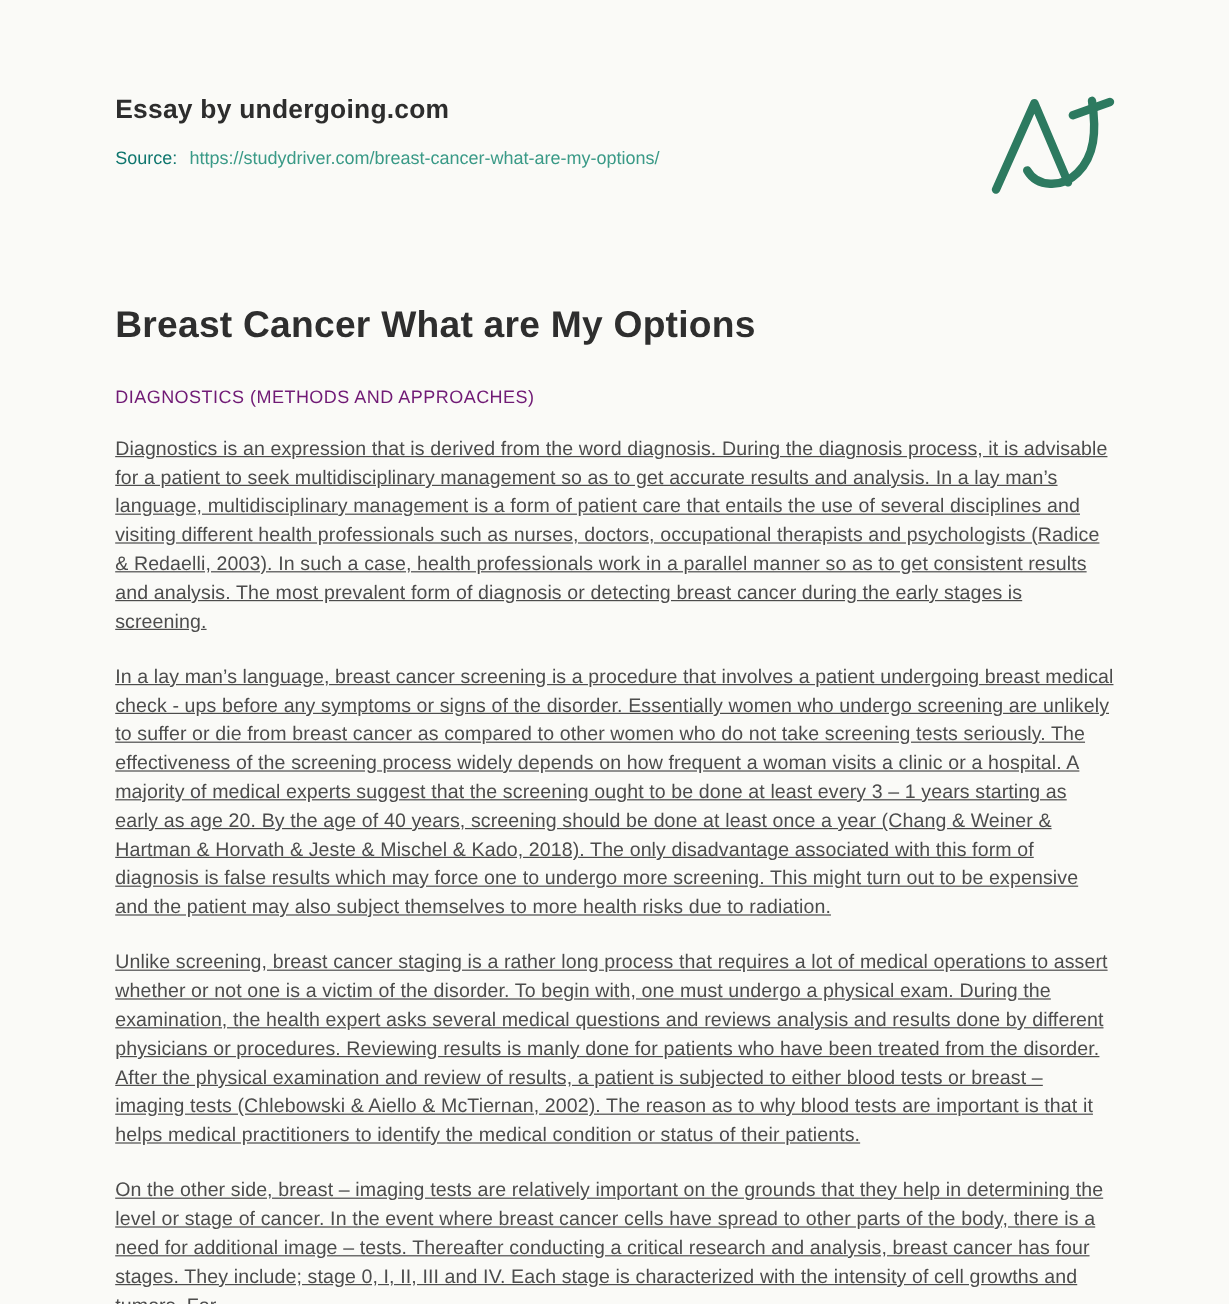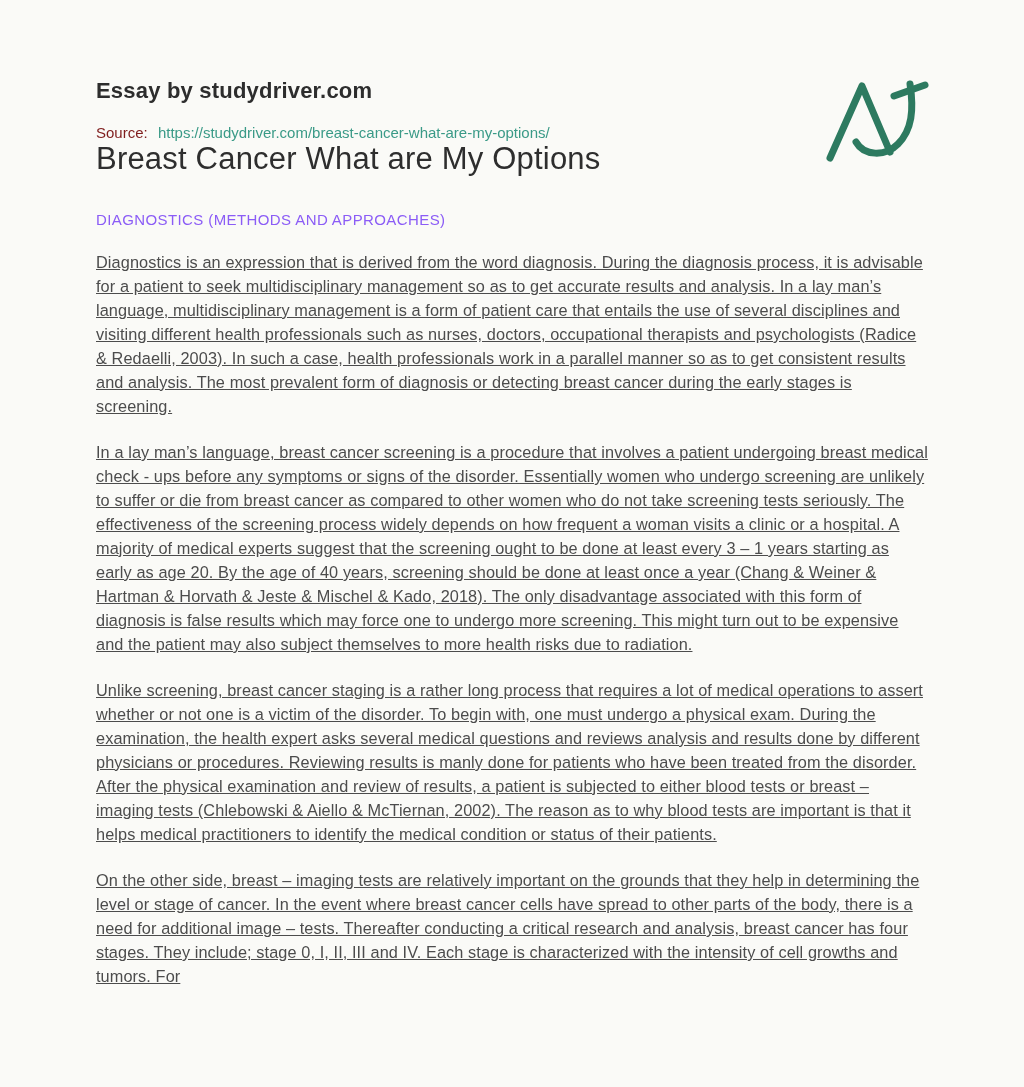--- a/index.html
+++ b/index.html
@@ -20,64 +20,65 @@
     font-size: 22px;
     font-weight: 700;
     color: #2d2d2d;
     letter-spacing: 0.2px;
   }
   .source-row {
     margin-top: 20px;
     font-size: 15px;
   }
   .source-label {
-    color: #7f1d1d;
+    color: #0f766e;
     margin-right: 6px;
   }
   .source-link {
     color: #3a9a87;
     text-decoration: none;
     text-align: right;
   }
   .logo {
     position: absolute;
     top: 72px;
     right: 92px;
     width: 110px;
     height: 95px;
   }
   h1.title {
+    margin-top: 112px;
     font-size: 31px;
-    font-weight: 400;
+    font-weight: 700;
     color: #2e2e2e;
     letter-spacing: 0.2px;
   }
   h2.section-heading {
     margin-top: 34px;
     font-size: 15px;
     font-weight: 400;
-    color: #8b5cf6;
+    color: #701a75;
     letter-spacing: 0.4px;
   }
   .body-text p {
     margin-top: 22px;
     font-size: 16.3px;
     line-height: 24px;
     color: #4c4c4c;
     letter-spacing: 0.1px;
     text-decoration: underline;
   }
 </style>
 </head>
 <body>
 
 <div class="page">
 
   <header>
-    <div class="byline">Essay by studydriver.com</div>
+    <div class="byline">Essay by undergoing.com</div>
 
     <div class="source-row">
       <span class="source-label">Source:</span>
       <a class="source-link" href="#">https://studydriver.com/breast-cancer-what-are-my-options/</a>
     </div>
 
     <div class="logo">
       <svg viewBox="0 0 110 95" width="110" height="95" fill="none" stroke="#2d7a60" stroke-width="7" stroke-linecap="round" stroke-linejoin="round">
 
         <path d="M8 86 L40 14 L68 80"></path>

